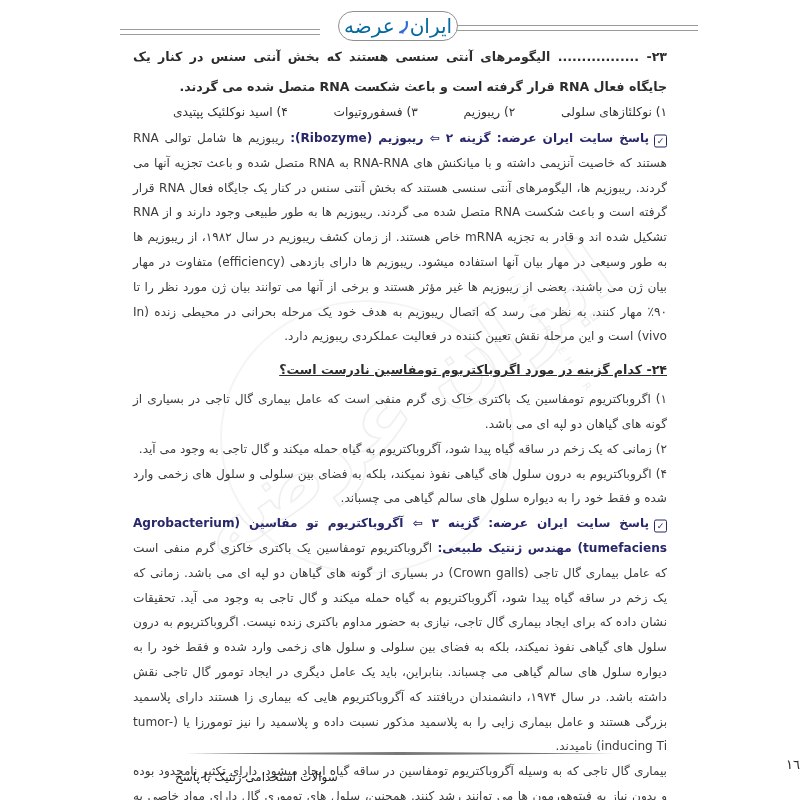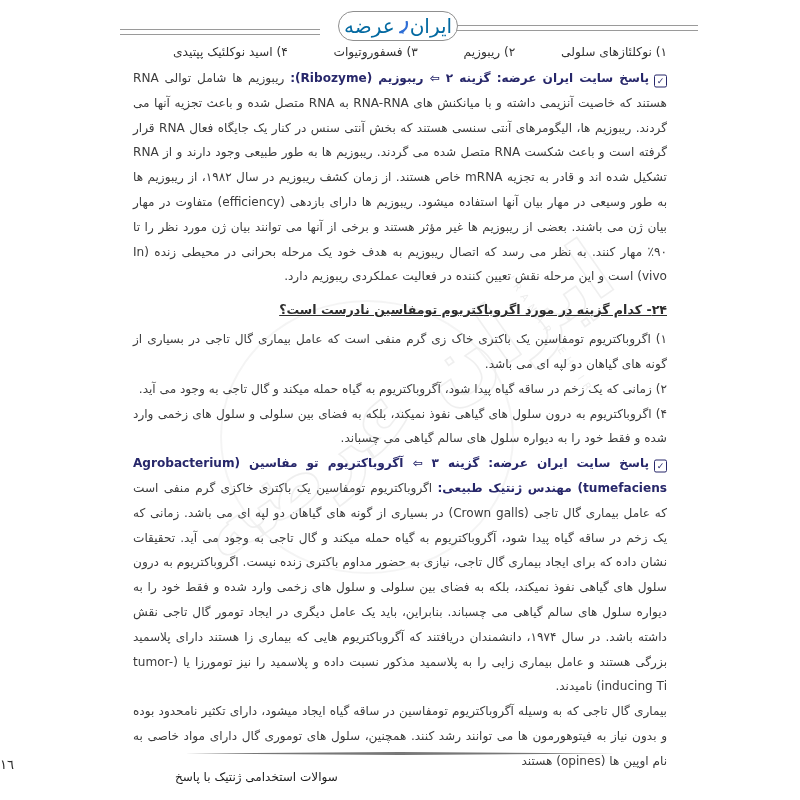--- a/index.html
+++ b/index.html
@@ -43,21 +43,21 @@
     width:11px;height:11px;border:1.6px solid #27276a;border-radius:2px;
     font-size:9px;line-height:11px;color:#27276a;font-weight:bold;
     margin-left:5px;transform:translateY(1.5px);
   }
   .q24-head{margin-top:6px;text-decoration:underline;}
   
   .footer-divider{
     position:absolute;left:185px;top:752px;width:430px;height:3px;background:#777;
     clip-path:polygon(0 50%,50% 0,100% 50%,50% 100%);
   }
-  .page-number{position:absolute;left:0;top:757px;width:800px;text-align:left;font-size:13px;color:#2a2a2a;}
+  .page-number{position:absolute;left:0;top:757px;width:800px;text-align:right;font-size:13px;color:#2a2a2a;}
   .book-title{position:absolute;left:175px;top:770px;font-size:12px;font-weight:normal;color:#1d1d1d;direction:rtl;}
 </style>
 </head>
 <body>
 
 <div class="page">
 
   <div class="watermark">
     <div class="wm-circle"></div>
     <div class="wm-big">ایران عرضه</div>
@@ -72,20 +72,21 @@
       <svg class="logo-arrow" viewBox="0 0 16 16">
         <path d="M12.5 1 C13.5 6 11 10.5 5.5 12" fill="none" stroke="#2f6fd6" stroke-width="2.4" stroke-linecap="round"></path>
         <path d="M8.2 9.2 L4.2 12.6 L9.4 13.6 Z" fill="#2f6fd6"></path>
       </svg>
       <span class="logo-text">عرضه</span>
     </div>
   </div>
 
   <div class="content">
 
+    <p class="question">۲۳- ................. الیگومرهای آنتی سنسی هستند که بخش آنتی سنس در کنار یک جایگاه فعال RNA قرار گرفته است و باعث شکست RNA متصل شده می گردند.</p>
 
     <div class="options-row">
       <span>۱) نوکلئازهای سلولی</span>
       <span>۲) ریبوزیم</span>
       <span>۳) فسفوروتیوات</span>
       <span>۴) اسید نوکلئیک پپتیدی</span>
     </div>
 
     <p class="answer"><span class="chk">✓</span><span class="answer-label">پاسخ سایت ایران عرضه: گزینه ۲ ⇦ ریبوزیم (Ribozyme):</span> <span>ریبوزیم ها شامل توالی RNA هستند که خاصیت آنزیمی داشته و با میانکنش های RNA-RNA به RNA متصل شده و باعث تجزیه آنها می گردند. ریبوزیم ها، الیگومرهای آنتی سنسی هستند که بخش آنتی سنس در کنار یک جایگاه فعال RNA قرار گرفته است و باعث شکست RNA متصل شده می گردند. ریبوزیم ها به طور طبیعی وجود دارند و از RNA تشکیل شده اند و قادر به تجزیه mRNA خاص هستند. از زمان کشف ریبوزیم در سال ۱۹۸۲، از ریبوزیم ها به طور وسیعی در مهار بیان آنها استفاده میشود. ریبوزیم ها دارای بازدهی (efficiency) متفاوت در مهار بیان ژن می باشند. بعضی از ریبوزیم ها غیر مؤثر هستند و برخی از آنها می توانند بیان ژن مورد نظر را تا ۹۰٪ مهار کنند. به نظر می رسد که اتصال ریبوزیم به هدف خود یک مرحله بحرانی در محیطی زنده (In vivo) است و این مرحله نقش تعیین کننده در فعالیت عملکردی ریبوزیم دارد.</span></p>
 

